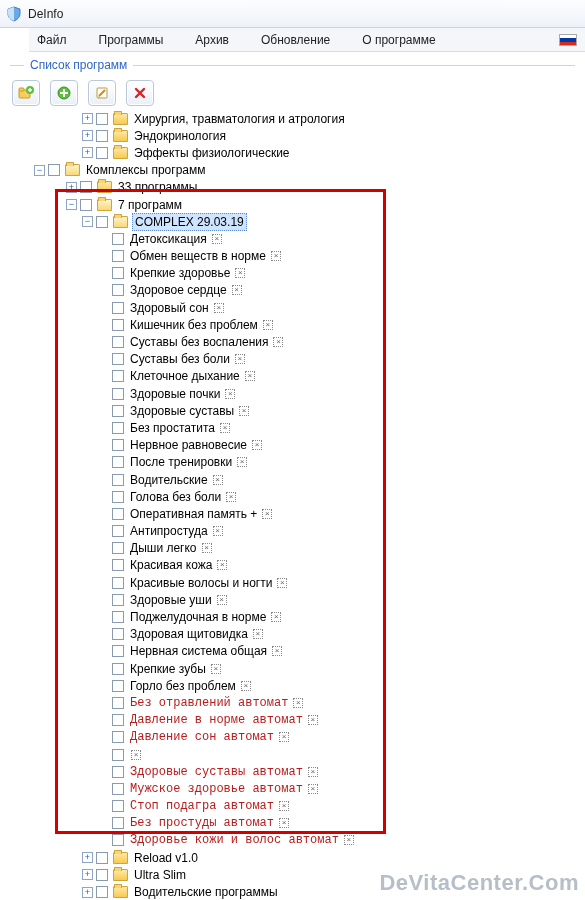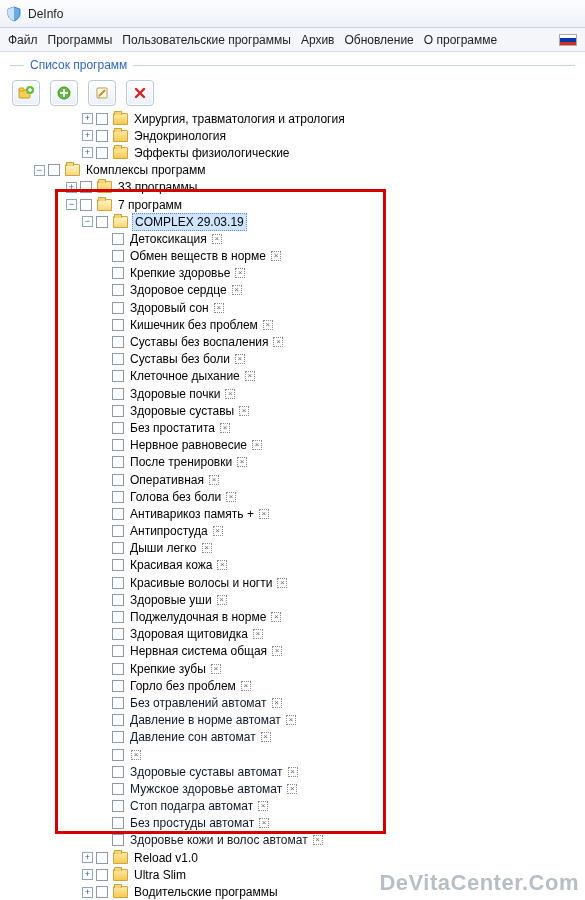--- a/index.html
+++ b/index.html
@@ -25,21 +25,22 @@
   }
   .shield-icon svg { display:block; }
   .titlebar-text { font-size: 12px; color:#222; }
   .menubar {
     height: 24px;
     background: #f4f6fa;
     border-bottom: 1px solid #d6dde8;
     display: flex;
     align-items: center;
     padding: 0 8px;
-    gap: 10px;
+    gap: 32px;
+    margin-left: 29px;
   }
   .menu-item { color:#222; cursor:default; }
   .flag-ru {
     width:18px; height:12px; margin-left:auto;
     background: linear-gradient(to bottom, #fff 0 33.3%, #0039a6 33.3% 66.6%, #d52b1e 66.6% 100%);
     border:1px solid #aaa;
   }
   .section-header {
     display:flex; align-items:center;
     padding: 6px 10px;
@@ -105,21 +106,21 @@
     flex-shrink:0;
   }
   .label { padding:1px 2px; }
   .label.sel { background:#cfe4ff; border:1px dotted #5a8ed8; }
   .xbtn {
     display:inline-block; width:10px; height:10px;
     border:1px dotted #888; color:#666; font-size:8px;
     line-height:8px; text-align:center;
     margin-left:3px;
   }
-  .auto { color:#0f172a; }
+  .auto { color:#b91c1c;font-family:Liberation Mono, monospace; }
   .redbox {
     position:absolute;
     border:3px solid #d40000;
     pointer-events:none;
   }
   .watermark {
     position:absolute;
     right:6px; bottom:4px;
     font-family: Arial, sans-serif;
     font-size:22px;
@@ -137,21 +138,20 @@
       <path d="M8 1 L14 3 V8 C14 11 11 14 8 15 C5 14 2 11 2 8 V3 Z" fill="#69a9e8" stroke="#2f6bb3" stroke-width="0.8"></path>
       <path d="M8 1 L8 15 C5 14 2 11 2 8 V3 Z" fill="#c9e1f7"></path>
     </svg>
   </span>
   <span class="titlebar-text">DeInfo</span>
 </div>
 
 <div class="menubar">
   <span class="menu-item">Файл</span>
   <span class="menu-item">Программы</span>
-  <span class="menu-item">Пользовательские программы</span>
   <span class="menu-item">Архив</span>
   <span class="menu-item">Обновление</span>
   <span class="menu-item">О программе</span>
   <span class="flag-ru"></span>
 </div>
 
 <div class="section-header">
   <span class="section-dash"></span>
   <span>Список программ</span>
   <span class="section-line"></span>
@@ -331,35 +331,35 @@
       <span class="sp" style="width:80px"></span>
       <span class="sp" style="width:14px"></span>
       <span class="cb"></span>
       <span class="label">После тренировки</span>
       <span class="xbtn">×</span>
     </div>
     <div class="tree-line">
       <span class="sp" style="width:80px"></span>
       <span class="sp" style="width:14px"></span>
       <span class="cb"></span>
-      <span class="label">Оперативная</span>
+      <span class="label">Водительские</span>
       <span class="xbtn">×</span>
     </div>
     <div class="tree-line">
       <span class="sp" style="width:80px"></span>
       <span class="sp" style="width:14px"></span>
       <span class="cb"></span>
       <span class="label">Голова без боли</span>
       <span class="xbtn">×</span>
     </div>
     <div class="tree-line">
       <span class="sp" style="width:80px"></span>
       <span class="sp" style="width:14px"></span>
       <span class="cb"></span>
-      <span class="label">Антиварикоз память +</span>
+      <span class="label">Оперативная память +</span>
       <span class="xbtn">×</span>
     </div>
     <div class="tree-line">
       <span class="sp" style="width:80px"></span>
       <span class="sp" style="width:14px"></span>
       <span class="cb"></span>
       <span class="label">Антипростуда</span>
       <span class="xbtn">×</span>
     </div>
     <div class="tree-line">

